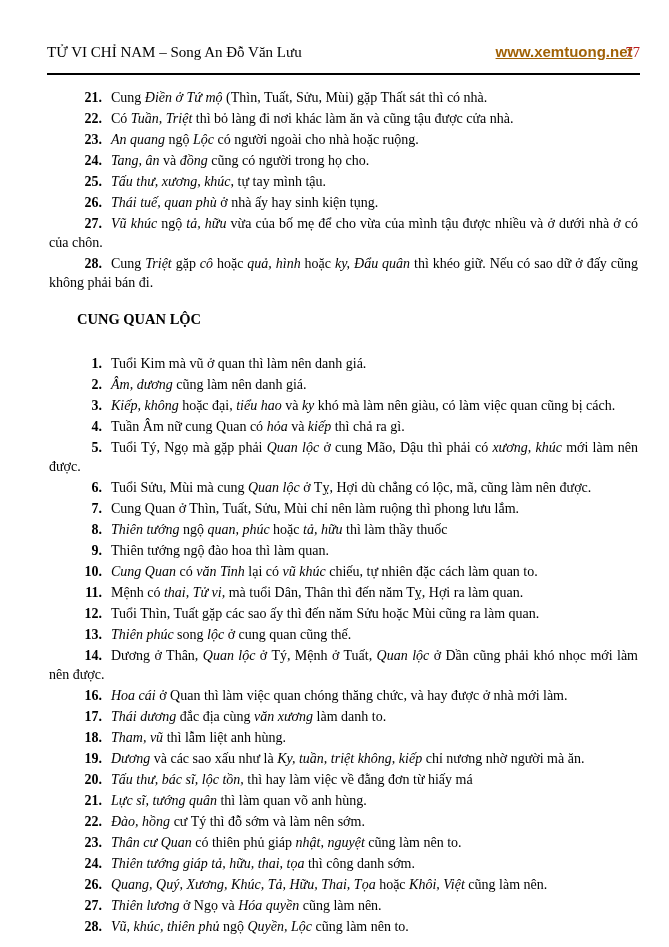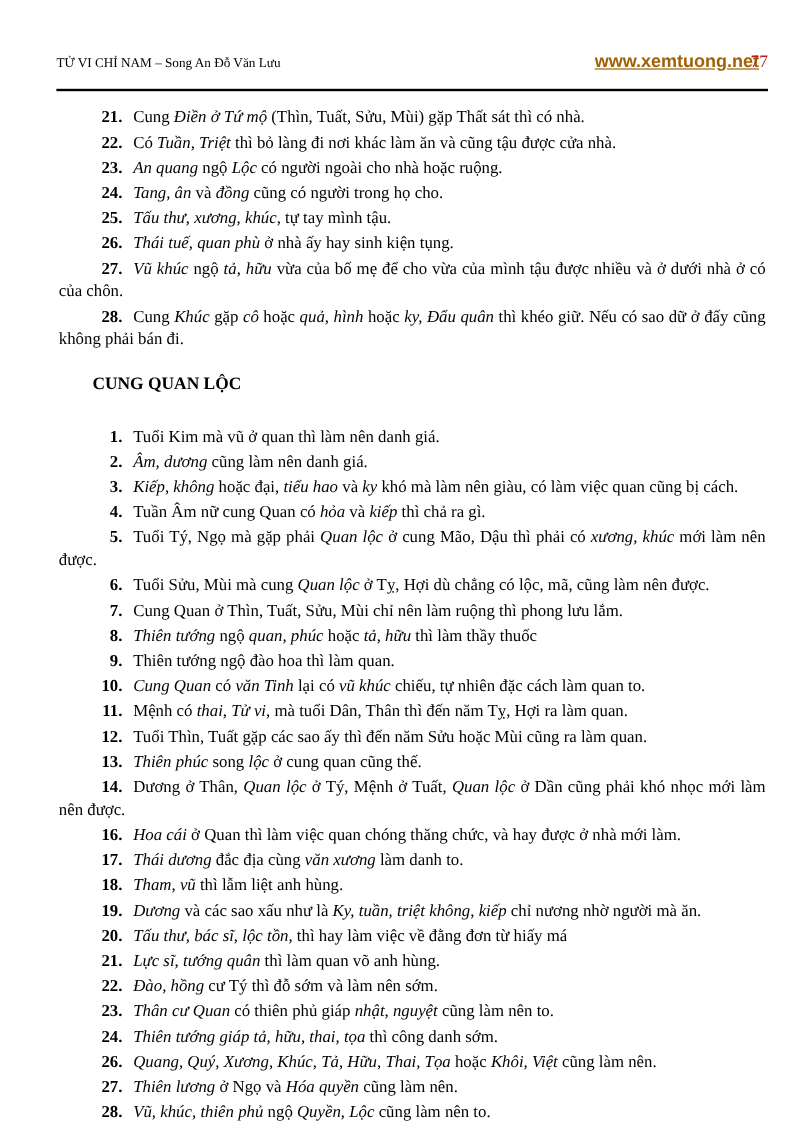--- a/index.html
+++ b/index.html
@@ -15,21 +15,21 @@
     font-size: 14px;
     line-height: 19px;
     overflow: hidden;
   }
   .header {
     display: flex;
     justify-content: space-between;
     align-items: baseline;
   }
   .header-title {
-    font-size: 11px;
+    font-size: 15px;
     white-space: nowrap;
   }
   .header-right { white-space: nowrap; }
   .header-link {
     font-family: "Liberation Sans", "DejaVu Sans", sans-serif;
     font-weight: bold;
     font-size: 15px;
     text-decoration: underline;
     cursor: pointer;
   }
@@ -77,21 +77,21 @@
   <hr class="divider">
   <div class="content">
     <div>
         <p class="item"><span class="num">21.</span><span>Cung </span><i>Điền ở Tứ mộ</i><span> (Thìn, Tuất, Sửu, Mùi) gặp Thất sát thì có nhà.</span></p>
         <p class="item"><span class="num">22.</span><span>Có </span><i>Tuần, Triệt</i><span> thì bỏ làng đi nơi khác làm ăn và cũng tậu được cửa nhà.</span></p>
         <p class="item"><span class="num">23.</span><i>An quang</i><span> ngộ </span><i>Lộc</i><span> có người ngoài cho nhà hoặc ruộng.</span></p>
         <p class="item"><span class="num">24.</span><i>Tang, ân</i><span> và </span><i>đồng</i><span> cũng có người trong họ cho.</span></p>
         <p class="item"><span class="num">25.</span><i>Tấu thư, xương, khúc</i><span>, tự tay mình tậu.</span></p>
         <p class="item"><span class="num">26.</span><i>Thái tuế, quan phù</i><span> ở nhà ấy hay sinh kiện tụng.</span></p>
         <p class="item"><span class="num">27.</span><i>Vũ khúc</i><span> ngộ </span><i>tả, hữu</i><span> vừa của bố mẹ để cho vừa của mình tậu được nhiều và ở dưới nhà ở có của chôn.</span></p>
-        <p class="item"><span class="num">28.</span><span>Cung </span><i>Khúc</i><span> gặp </span><i>cô</i><span> hoặc </span><i>quả, hình</i><span> hoặc </span><i>ky, Đẩu quân</i><span> thì khéo giữ. Nếu có sao dữ ở đấy cũng không phải bán đi.</span></p>
+        <p class="item"><span class="num">28.</span><span>Cung </span><i>Triệt</i><span> gặp </span><i>cô</i><span> hoặc </span><i>quả, hình</i><span> hoặc </span><i>ky, Đẩu quân</i><span> thì khéo giữ. Nếu có sao dữ ở đấy cũng không phải bán đi.</span></p>
       </div>
     <div class="section-heading">CUNG QUAN LỘC</div>
     <div>
         <p class="item"><span class="num">1.</span><span>Tuổi Kim mà vũ ở quan thì làm nên danh giá.</span></p>
         <p class="item"><span class="num">2.</span><i>Âm, dương</i><span> cũng làm nên danh giá.</span></p>
         <p class="item"><span class="num">3.</span><i>Kiếp, không</i><span> hoặc đại, </span><i>tiểu hao</i><span> và </span><i>ky</i><span> khó mà làm nên giàu, có làm việc quan cũng bị cách.</span></p>
         <p class="item"><span class="num">4.</span><span>Tuần Âm nữ cung Quan có </span><i>hỏa</i><span> và </span><i>kiếp</i><span> thì chả ra gì.</span></p>
         <p class="item"><span class="num">5.</span><span>Tuổi Tý, Ngọ mà gặp phải </span><i>Quan lộc</i><span> ở cung Mão, Dậu thì phải có </span><i>xương, khúc</i><span> mới làm nên được.</span></p>
         <p class="item"><span class="num">6.</span><span>Tuổi Sửu, Mùi mà cung </span><i>Quan lộc</i><span> ở Tỵ, Hợi dù chẳng có lộc, mã, cũng làm nên được.</span></p>
         <p class="item"><span class="num">7.</span><span>Cung Quan ở Thìn, Tuất, Sửu, Mùi chỉ nên làm ruộng thì phong lưu lắm.</span></p>

